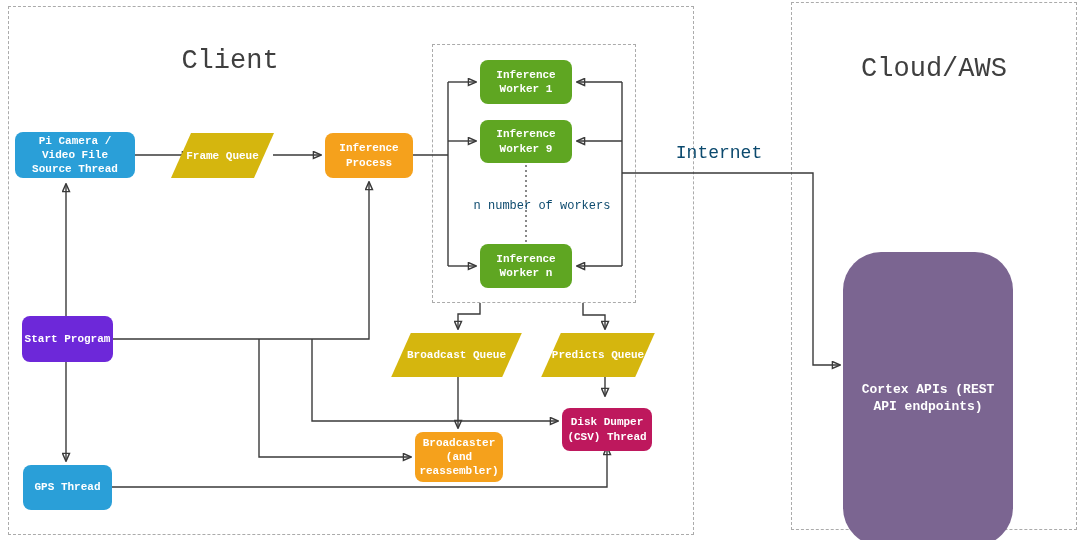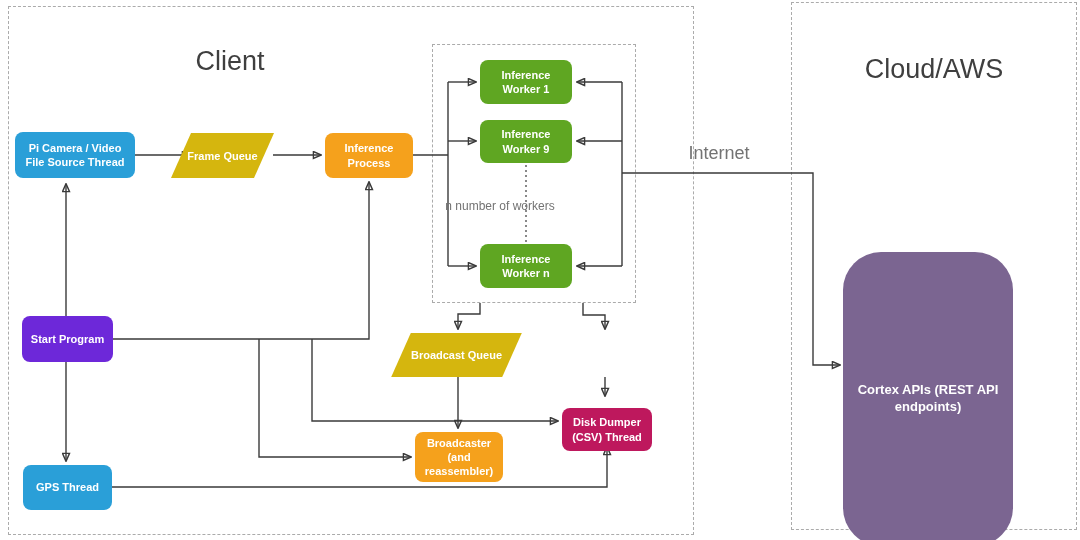--- a/index.html
+++ b/index.html
@@ -1,31 +1,31 @@
 <!DOCTYPE html>
 <html><head>
 <meta charset="utf-8">
 <style>
   html,body { margin:0; padding:0; background:#ffffff; }
   .stage { position:relative; width:1080px; height:540px; background:#ffffff;
-           font-family:Liberation Sans, sans-serif; overflow:hidden; }
+           font-family:Liberation Mono, monospace; overflow:hidden; }
 
   .dashed { position:absolute; border:1px dashed #ababab; box-sizing:border-box; background:transparent; }
 
   .node { position:absolute; border-radius:8px; color:#ffffff; font-size:11px; font-weight:bold;
           display:flex; align-items:center; justify-content:center; text-align:center;
           line-height:1.3; box-sizing:border-box; }
 
   .pgram { position:absolute; display:flex; align-items:center; justify-content:center;
            text-align:center; color:#ffffff; font-size:11px; font-weight:bold; }
   .pgram .shape { position:absolute; top:0; bottom:0; left:11px; right:11px; transform:skewX(-24deg); }
   .pgram .lbl { position:relative; z-index:1; }
 
   .title { position:absolute; color:#3f3f3f; font-size:27px; font-weight:400; text-align:center; }
-  .note  { position:absolute; color:#737373; text-align:center; }
+  .note  { position:absolute; color:#0c4a6e; text-align:center; }
 
   svg.connectors { position:absolute; left:0; top:0; }
   svg.connectors path { fill:none; stroke:#3a3a3a; stroke-width:1.4px; }
   svg.connectors path.dotted { stroke-dasharray:2,3; stroke-width:1.2px; }
 </style>
 </head>
 <body>
 
 <div class="stage">
 
@@ -61,21 +61,21 @@
     <path d="M458,377 L458,428" marker-end="url(#arw)"></path>
     <path d="M605,377 L605,396" marker-end="url(#arw)"></path>
     <path d="M112,487 L607,487 L607,447" marker-end="url(#arw)"></path>
     <path class="dotted" d="M526,165 L526,242"></path>
   </svg>
 
   <div class="title" style="left:30px; top:46px; width:400px;">Client</div>
   <div class="title" style="left:791px; top:54px; width:286px;">Cloud/AWS</div>
 
   <div class="note" style="left:659px; top:143px; width:120px; font-size:18px;">Internet</div>
-  <div class="note" style="left:420px; top:199px; width:160px; font-size:12px;">n number of workers</div>
+  <div class="note" style="left:462px; top:199px; width:160px; font-size:12px;">n number of workers</div>
 
   <div class="node" style="left: 15px; top: 132px; width: 120px; height: 46px; padding: 0px 8px; background: rgb(42, 159, 216);">Pi Camera / Video File Source Thread</div>
 
   <div class="pgram" style="left:170px; top:133px; width:105px; height:45px;">
     <div class="shape" style="background: rgb(213, 182, 14);"></div>
     <div class="lbl">Frame Queue</div>
   </div>
 
   <div class="node" style="left: 325px; top: 133px; width: 88px; height: 45px; padding: 0px 10px; background: rgb(245, 161, 28);">Inference Process</div>
 
@@ -85,20 +85,24 @@
 
   <div class="node" style="left: 22px; top: 316px; width: 91px; height: 46px; background: #6d28d9;">Start Program</div>
 
   <div class="node" style="left: 23px; top: 465px; width: 89px; height: 45px; background: rgb(42, 159, 216);">GPS Thread</div>
 
   <div class="pgram" style="left:390px; top:333px; width:133px; height:44px;">
     <div class="shape" style="background: rgb(213, 182, 14);"></div>
     <div class="lbl">Broadcast Queue</div>
   </div>
 
+  <div class="pgram" style="left:540px; top:333px; width:116px; height:44px;">
+    <div class="shape" style="background: rgb(213, 182, 14);"></div>
+    <div class="lbl">Predicts Queue</div>
+  </div>
 
   <div class="node" style="left: 562px; top: 408px; width: 90px; height: 43px; padding: 0px 4px; background: #be185d;">Disk Dumper (CSV) Thread</div>
 
   <div class="node" style="left: 415px; top: 432px; width: 88px; height: 50px; padding: 0px 6px; background: rgb(245, 161, 28);">Broadcaster (and reassembler)</div>
 
   <div class="node" style="left: 843px; top: 252px; width: 170px; height: 294px; border-radius: 38px; font-size: 13px; padding: 0px 10px; background: rgb(123, 101, 145);">Cortex APIs (REST API endpoints)</div>
 
 </div>
 
 </body></html>

